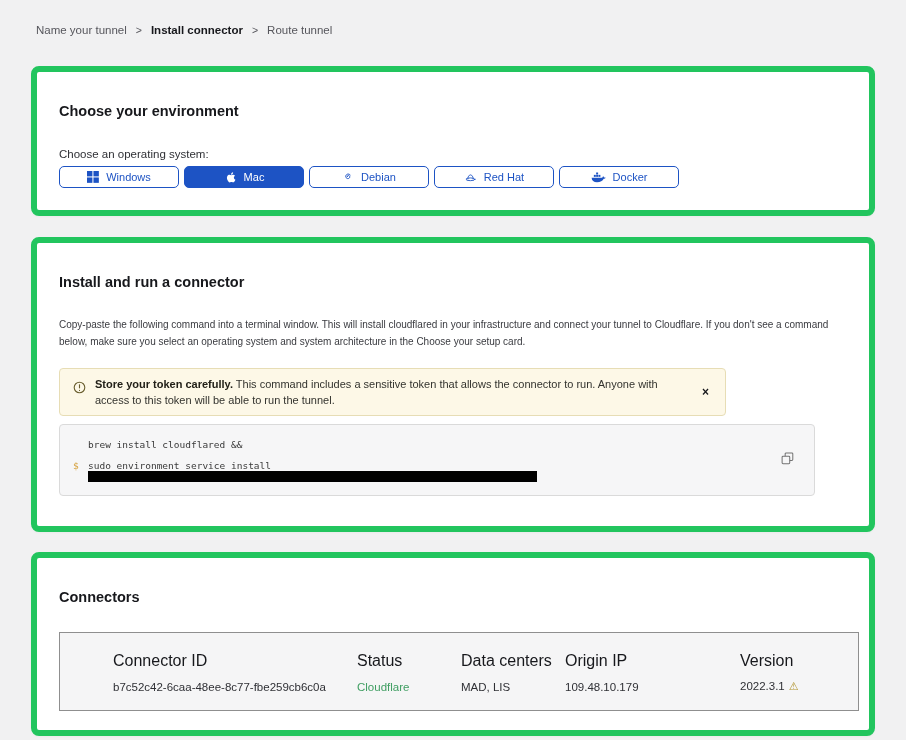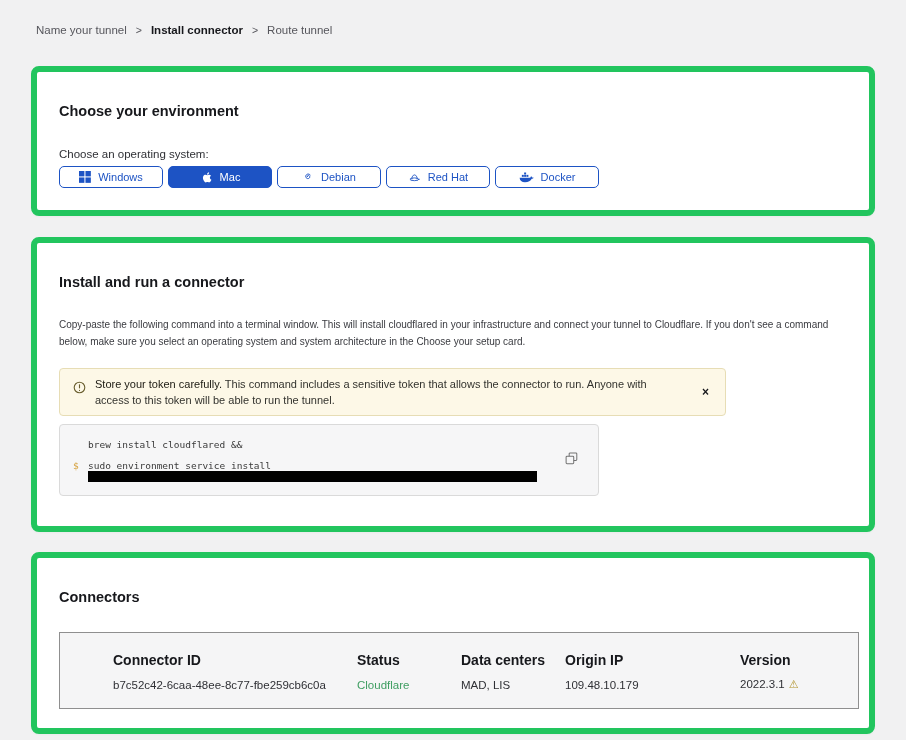--- a/index.html
+++ b/index.html
@@ -30,51 +30,51 @@
   }
   .card h2 { font-size: 14.5px; font-weight: 700; color: #17181c; }
   #environment-card { margin-top: 30px; padding: 31px 22px 22px; }
   #connector-card   { margin-top: 21px; padding: 31px 22px 30px; }
   #connectors-card  { margin-top: 20px; padding: 31px 22px 19px; }
 
   
   .os-label { margin-top: 29px; font-size: 11.5px; color: #2f3035; }
   .os-row { margin-top: 6px; display: flex; gap: 5px; }
   .os-btn {
-    width: 104px; height: 22px;
+    width: 120px; height: 22px;
     display: flex; align-items: center; justify-content: center; gap: 7px;
     background: #fff; color: var(--accent, #1d53c4);
     border: 1px solid var(--accent, #1d53c4); border-radius: 5px;
     font-family: inherit; font-size: 11px; cursor: pointer;
   }
   .os-btn.selected { background: var(--accent, #1d53c4); color: #ffffff; }
   .os-btn svg { display: block; }
 
   
   .description { margin-top: 27px; font-size: 10px; line-height: 16.5px; color: #3a3b40; }
   .warning-banner {
     margin-top: 18px; width: 667px;
     display: flex; align-items: flex-start; gap: 9px;
     background: var(--warning_bg, #fdf8e7);
     border: 1px solid var(--warning_border, #e7ddb5);
     border-radius: 4px;
     padding: 7px 12px 7px 13px;
   }
   .warning-banner .alert-ic { flex: none; margin-top: 4px; }
   .warning-text { flex: 1; font-size: 11px; line-height: 16px; color: #33332e; }
-  .warning-text b { font-weight: 400; color: #222018; }
+  .warning-text b { font-weight: 700; color: #222018; }
   .warning-close {
     flex: none; align-self: center;
     background: none; border: none; cursor: pointer;
     font-size: 12px; font-weight: 700; color: #17181c;
     padding: 2px 4px; margin-left: 8px;
   }
   .code-block {
     position: relative;
-    margin-top: 8px; width: 540px;
+    margin-top: 8px; width: 756px;
     background: #f6f6f7;
     border: 1px solid #dadada; border-radius: 4px;
     padding: 14px 40px 13px 13px;
     font-family: "DejaVu Sans Mono", "Liberation Mono", monospace;
     font-size: 9.5px; line-height: 11px; color: #3a3a3a;
   }
   .code-row { display: flex; }
   .code-row.first { margin-bottom: 10px; }
   .code-prompt { width: 15px; flex: none; color: var(--prompt_orange, #d49e36); }
   .code-body { flex: 1; }
@@ -90,21 +90,21 @@
   .connectors-table {
     margin-top: 27px; width: 800px;
     background: #f5f5f6;
     border: 1px solid #8f8f8f;
     display: grid;
     grid-template-columns: 244px 104px 104px 175px auto;
     padding: 19px 0 17px 53px;
     row-gap: 10px;
     align-items: center;
   }
-  .th { font-size: 14px; font-weight: 700; color: #17181c; }
+  .th { font-size: 16px; font-weight: 400; color: #17181c; }
   .td { font-size: 11.5px; color: #2f3035; }
   .td.status { color: var(--status_green, #3f9e62); }
   .warn-glyph { color: var(--version_warning_color, #b2952f); font-size: 11px; margin-left: 4px; }
 </style>
 </head>
 <body>
 
 <nav class="breadcrumb">
   <span class="crumb">Name your tunnel</span>
   <span class="crumb-sep">&gt;</span>

